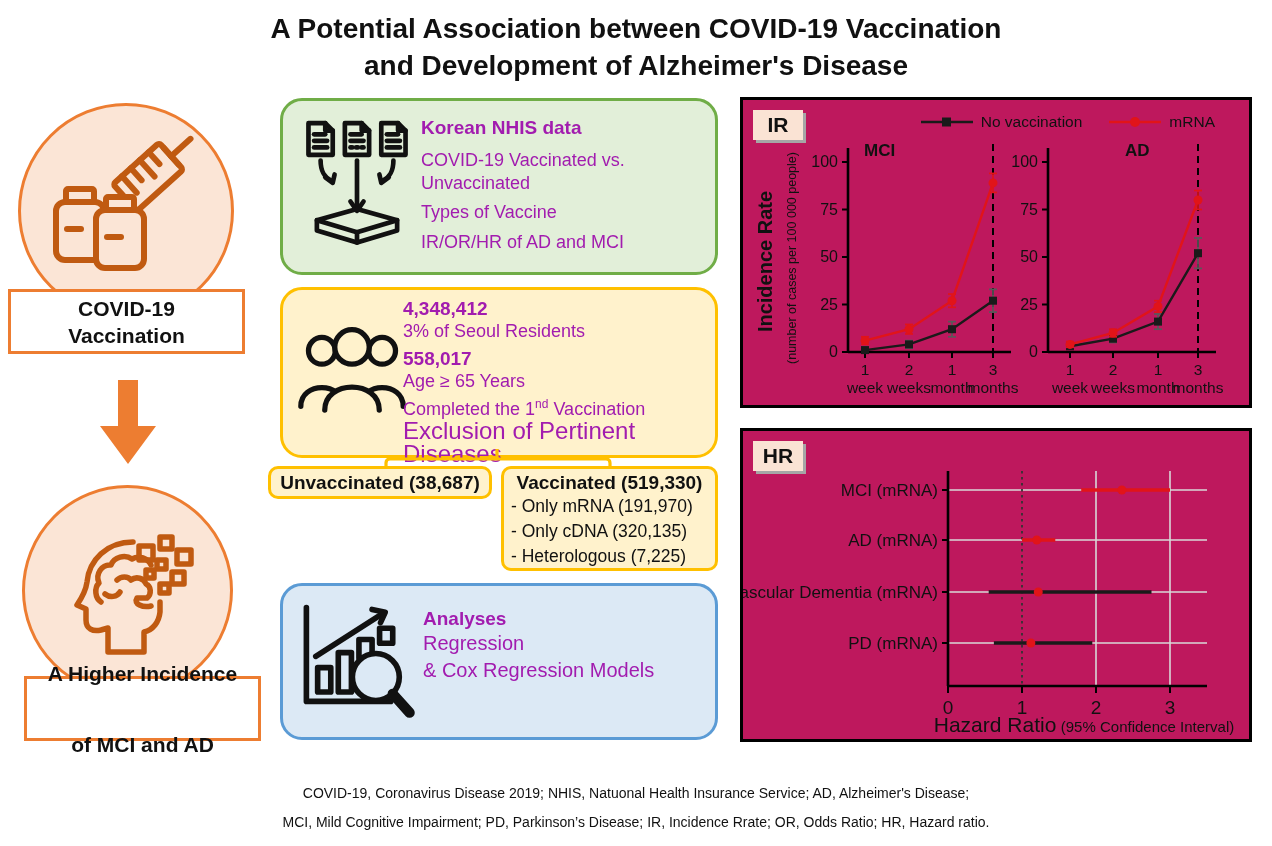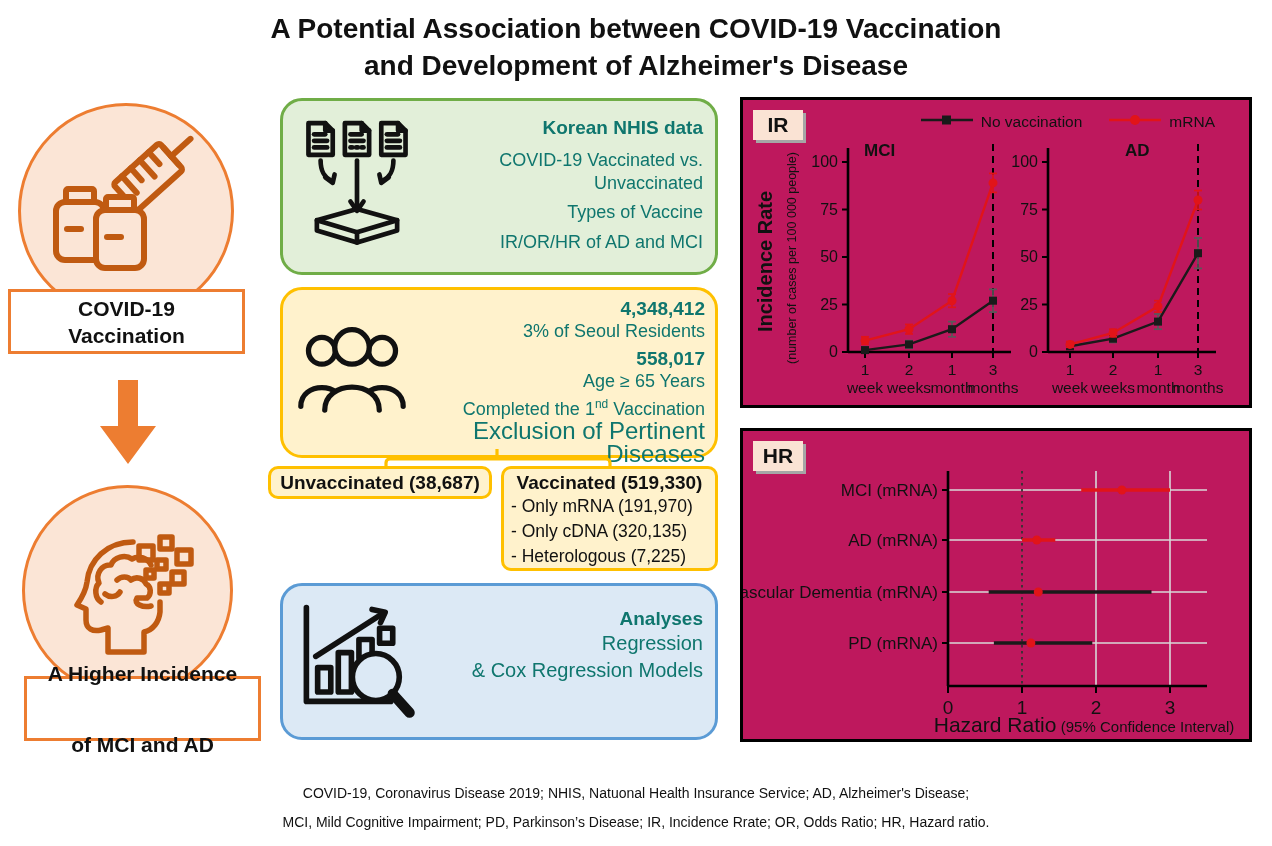--- a/index.html
+++ b/index.html
@@ -15,29 +15,29 @@
   
   .circle{border-radius:50%;background:#FBE5D6;border:3px solid #ED7D31;display:flex;align-items:center;justify-content:center;}
   .obox{background:#fff;border:3px solid #ED7D31;text-align:center;font-weight:bold;font-size:21px;line-height:27px;display:flex;flex-direction:column;justify-content:center;z-index:5;}
 
   
   .midbox{border-radius:22px;}
   .green{background:#E2EFD9;border:3px solid #70AD47;}
   .yellow{background:#FFF2CC;border:3px solid #FFC000;}
   .blue{background:#DCE9F5;border:3px solid #5B9BD5;}
   .subbox{background:#FFF2CC;border:3px solid #FFC000;border-radius:10px;}
-  .midtext{position:absolute;text-align:right;color:#0f766e;}
+  .midtext{position:absolute;text-align:left;color:#a21caf;}
   .b{font-weight:bold;}
 
   
   .panel{background:#be185d;border:3px solid #000;}
   .panel-tag{position:absolute;left:10px;top:10px;width:50px;height:30px;background:#FAE3D4;
     box-shadow:3px 3px 0 #a6a6a6;font-weight:bold;font-size:21px;text-align:center;line-height:30px;}
   .legend{position:absolute;top:13px;right:34px;display:flex;gap:26px;align-items:center;font-size:15.5px;}
-  .legend-entry{display:flex;gap:7px;}
+  .legend-entry{display:flex;align-items:center;gap:7px;}
   .ylab-main{position:absolute;left:-128px;top:150px;width:300px;text-align:center;
     transform:rotate(-90deg);font-weight:bold;font-size:20px;}
   .ylab-sub{position:absolute;left:-123px;top:151px;width:344px;text-align:center;
     transform:rotate(-90deg);font-size:12.5px;}
   .hr-xlabel{position:absolute;left:167px;top:282px;width:340px;text-align:center;white-space:nowrap;}
   .hr-xlabel .big{font-weight:normal;font-size:21px;margin-left:8px;}
   .hr-xlabel .small{font-size:15px;}
 </style>
 </head>
 <body>

